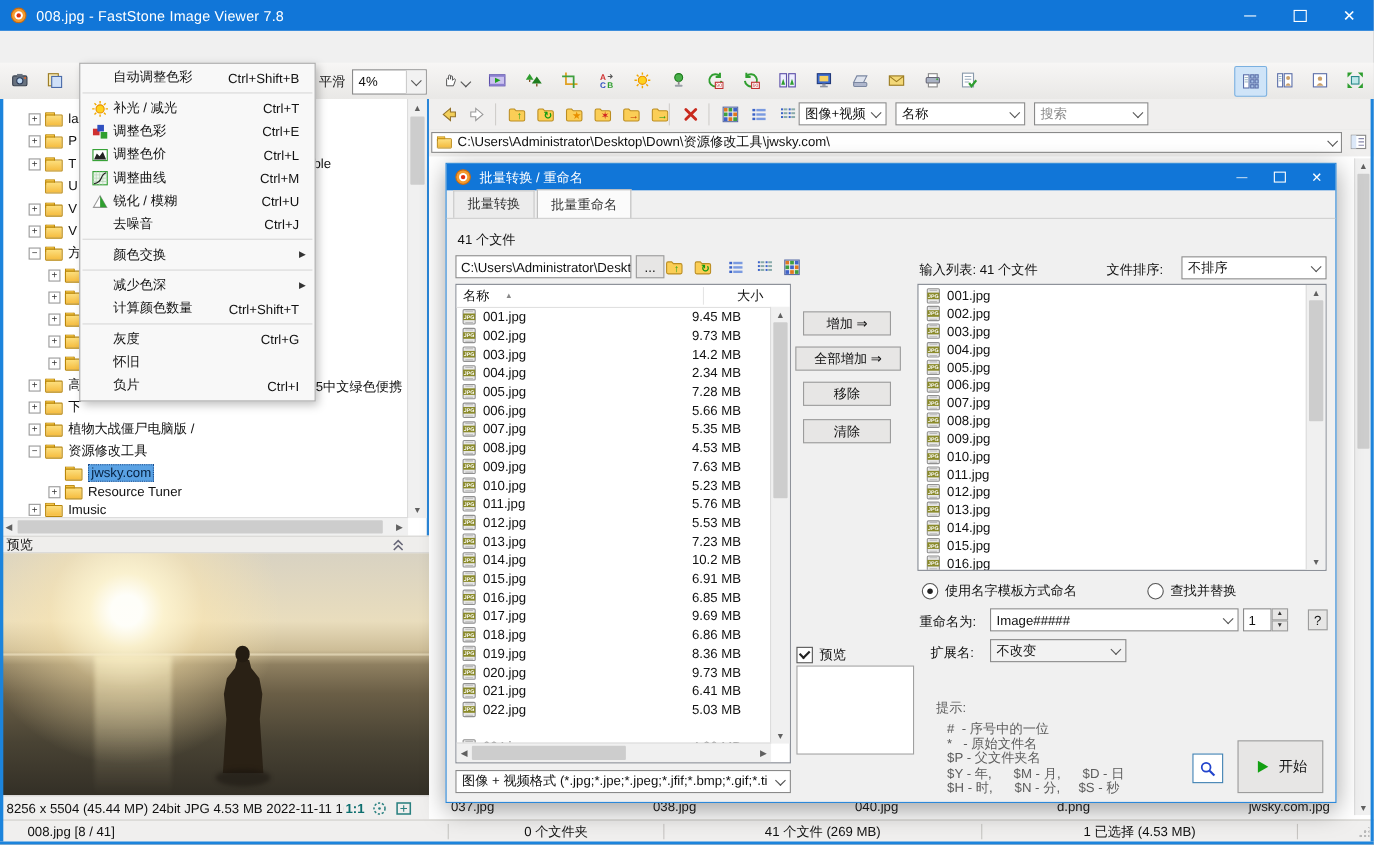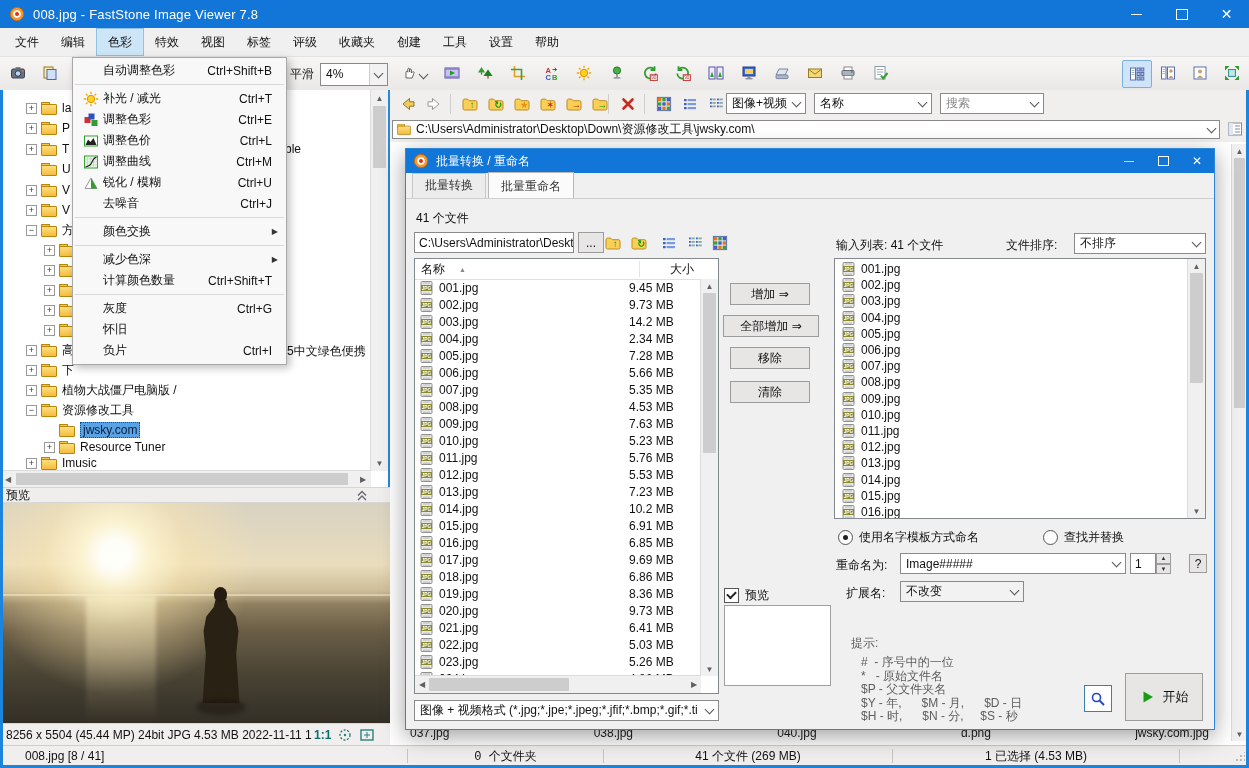--- a/index.html
+++ b/index.html
@@ -152,34 +152,20 @@
         </span>
       <span class="wbtn">
           <span class="maxbox"></span>
         </span>
       <span class="wbtn">
           <span class="closex">✕</span>
         </span>
     </div>
   </div>
 
-  <div class="menubar" id="menubar">
-      <span class="mitem">文件</span>
-      <span class="mitem">编辑</span>
-      <span class="mitem active">色彩</span>
-      <span class="mitem">特效</span>
-      <span class="mitem">视图</span>
-      <span class="mitem">标签</span>
-      <span class="mitem">评级</span>
-      <span class="mitem">收藏夹</span>
-      <span class="mitem">创建</span>
-      <span class="mitem">工具</span>
-      <span class="mitem">设置</span>
-      <span class="mitem">帮助</span>
-    </div>
 
   <div class="toolbar1">
     <span class="tbtn" style="left:4px" id="btn-capture">
         <svg width="16" height="16" viewBox="0 0 16 16">
           <rect x="1.5" y="4" width="13" height="9" rx="1.5" fill="#68727f" stroke="#39414e"></rect>
           <rect x="5.5" y="2.2" width="5" height="2.5" fill="#68727f"></rect>
           <circle cx="8" cy="8.5" r="2.8" fill="#bcd6ef" stroke="#2a3a58"></circle>
           <circle cx="12.8" cy="6" r=".9" fill="#e86a2a"></circle>
         </svg>
       </span>
@@ -629,21 +615,21 @@
         <svg width="16" height="16" viewBox="0 0 16 16">
           <rect x="2" y="3" width="12" height="10" fill="none" stroke="#2a8080" stroke-width="1.4"></rect>
           <path d="M5 8 h6 M8 5 v6" stroke="#2a8080"></path>
         </svg>
       </span>
   </div>
 
   <div class="statusbar">
     <span class="sseg" style="width:382px;padding-left:25px;">008.jpg [8 / 41]</span>
     <span class="sdiv"></span>
-    <span class="sseg" style="width:195px;text-align:center;font-family:Liberation Mono, monospace;">0 个文件夹</span>
+    <span class="sseg" style="width:195px;text-align:center;">0 个文件夹</span>
     <span class="sdiv"></span>
     <span class="sseg" style="width:288px;text-align:center;">41 个文件 (269 MB)</span>
     <span class="sdiv"></span>
     <span class="sseg" style="width:286px;text-align:center;">1 已选择 (4.53 MB)</span>
     <span class="sdiv"></span>
     <span class="grip"></span>
   </div>
   <div class="accent-bottom"></div>
 
   <div class="popup" id="colormenu">
@@ -1100,32 +1086,20 @@
                 <svg width="16" height="16" viewBox="0 0 16 16">
                   <rect x="2" y="1.5" width="11" height="13" rx="1" fill="#e8e8e8" stroke="#909090"></rect>
                   <path d="M4 3 h7 M4 13.2 h7" stroke="#bbb"></path>
                   <rect x="2" y="5" width="11" height="6" fill="#8a8a2a"></rect>
                   <text x="7.5" y="9.8" font-size="4.8" font-weight="bold" fill="#fff" text-anchor="middle">JPG</text>
                 </svg>
               </span>
               <span class="fname">022.jpg</span>
               <span class="fsize" style="right: 2px; width: 70px;">5.03 MB</span>
             </div>
-            <div class="lrow" style="top: 374px; left: 4px; right: 0px; height: 17px;">
-              <span style="display: inline-flex;">
-                <svg width="16" height="16" viewBox="0 0 16 16">
-                  <rect x="2" y="1.5" width="11" height="13" rx="1" fill="#e8e8e8" stroke="#909090"></rect>
-                  <path d="M4 3 h7 M4 13.2 h7" stroke="#bbb"></path>
-                  <rect x="2" y="5" width="11" height="6" fill="#8a8a2a"></rect>
-                  <text x="7.5" y="9.8" font-size="4.8" font-weight="bold" fill="#fff" text-anchor="middle">JPG</text>
-                </svg>
-              </span>
-              <span class="fname">023.jpg</span>
-              <span class="fsize" style="right: 2px; width: 70px;">5.26 MB</span>
-            </div>
             <div class="lrow" style="top: 391px; left: 4px; right: 0px; height: 17px;">
               <span style="display: inline-flex;">
                 <svg width="16" height="16" viewBox="0 0 16 16">
                   <rect x="2" y="1.5" width="11" height="13" rx="1" fill="#e8e8e8" stroke="#909090"></rect>
                   <path d="M4 3 h7 M4 13.2 h7" stroke="#bbb"></path>
                   <rect x="2" y="5" width="11" height="6" fill="#8a8a2a"></rect>
                   <text x="7.5" y="9.8" font-size="4.8" font-weight="bold" fill="#fff" text-anchor="middle">JPG</text>
                 </svg>
               </span>
               <span class="fname">024.jpg</span>

